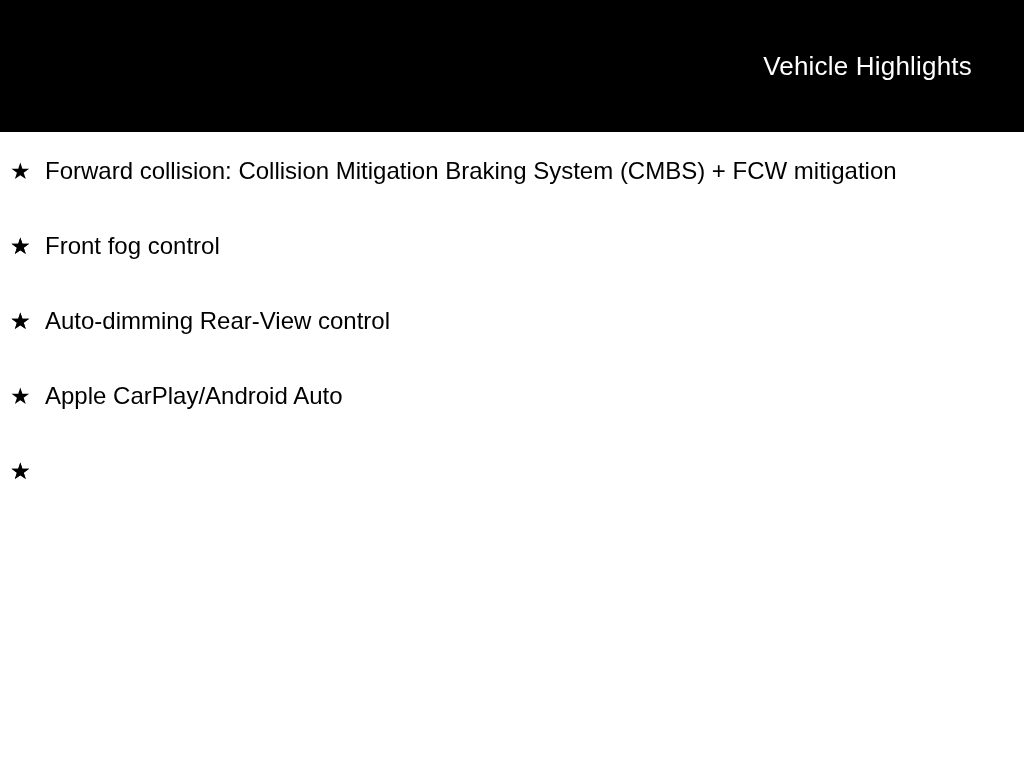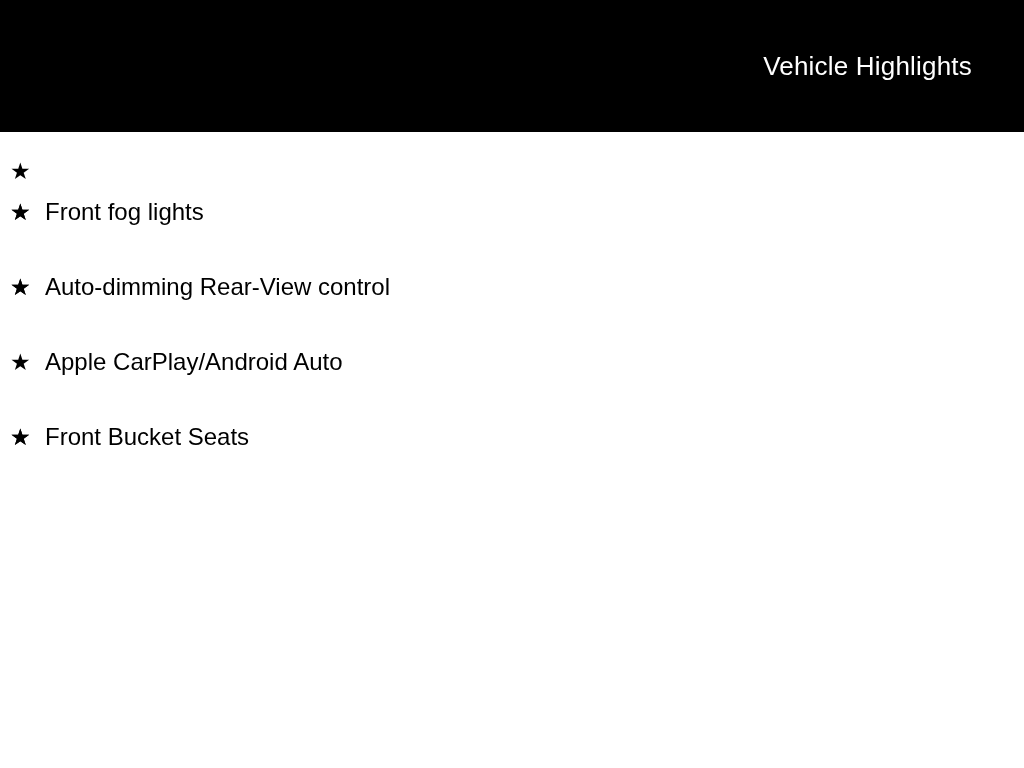--- a/index.html
+++ b/index.html
@@ -50,39 +50,39 @@
 </head>
 <body>
 
 <div class="header">
   <div class="header-title">Vehicle Highlights</div>
 </div>
 
 <ul class="highlights-list">
   <li class="highlight-item">
     <span class="bullet">★</span>
+    <span>Forward collision: Collision Mitigation Braking System (CMBS) + FCW mitigation</span>
   </li>
   <li class="highlight-item">
     <span class="bullet">★</span>
   </li>
   <li class="highlight-item">
     <span class="bullet">★</span>
-    <span>Front fog lights</span>
+    <span>Front fog control</span>
   </li>
   <li class="highlight-item">
     <span class="bullet">★</span>
   </li>
   <li class="highlight-item">
     <span class="bullet">★</span>
     <span>Auto-dimming Rear-View control</span>
   </li>
   <li class="highlight-item">
     <span class="bullet">★</span>
     <span>Apple CarPlay/Android Auto</span>
   </li>
   <li class="highlight-item">
     <span class="bullet">★</span>
   </li>
   <li class="highlight-item">
     <span class="bullet">★</span>
-    <span>Front Bucket Seats</span>
   </li>
 </ul>
 
 </body></html>

